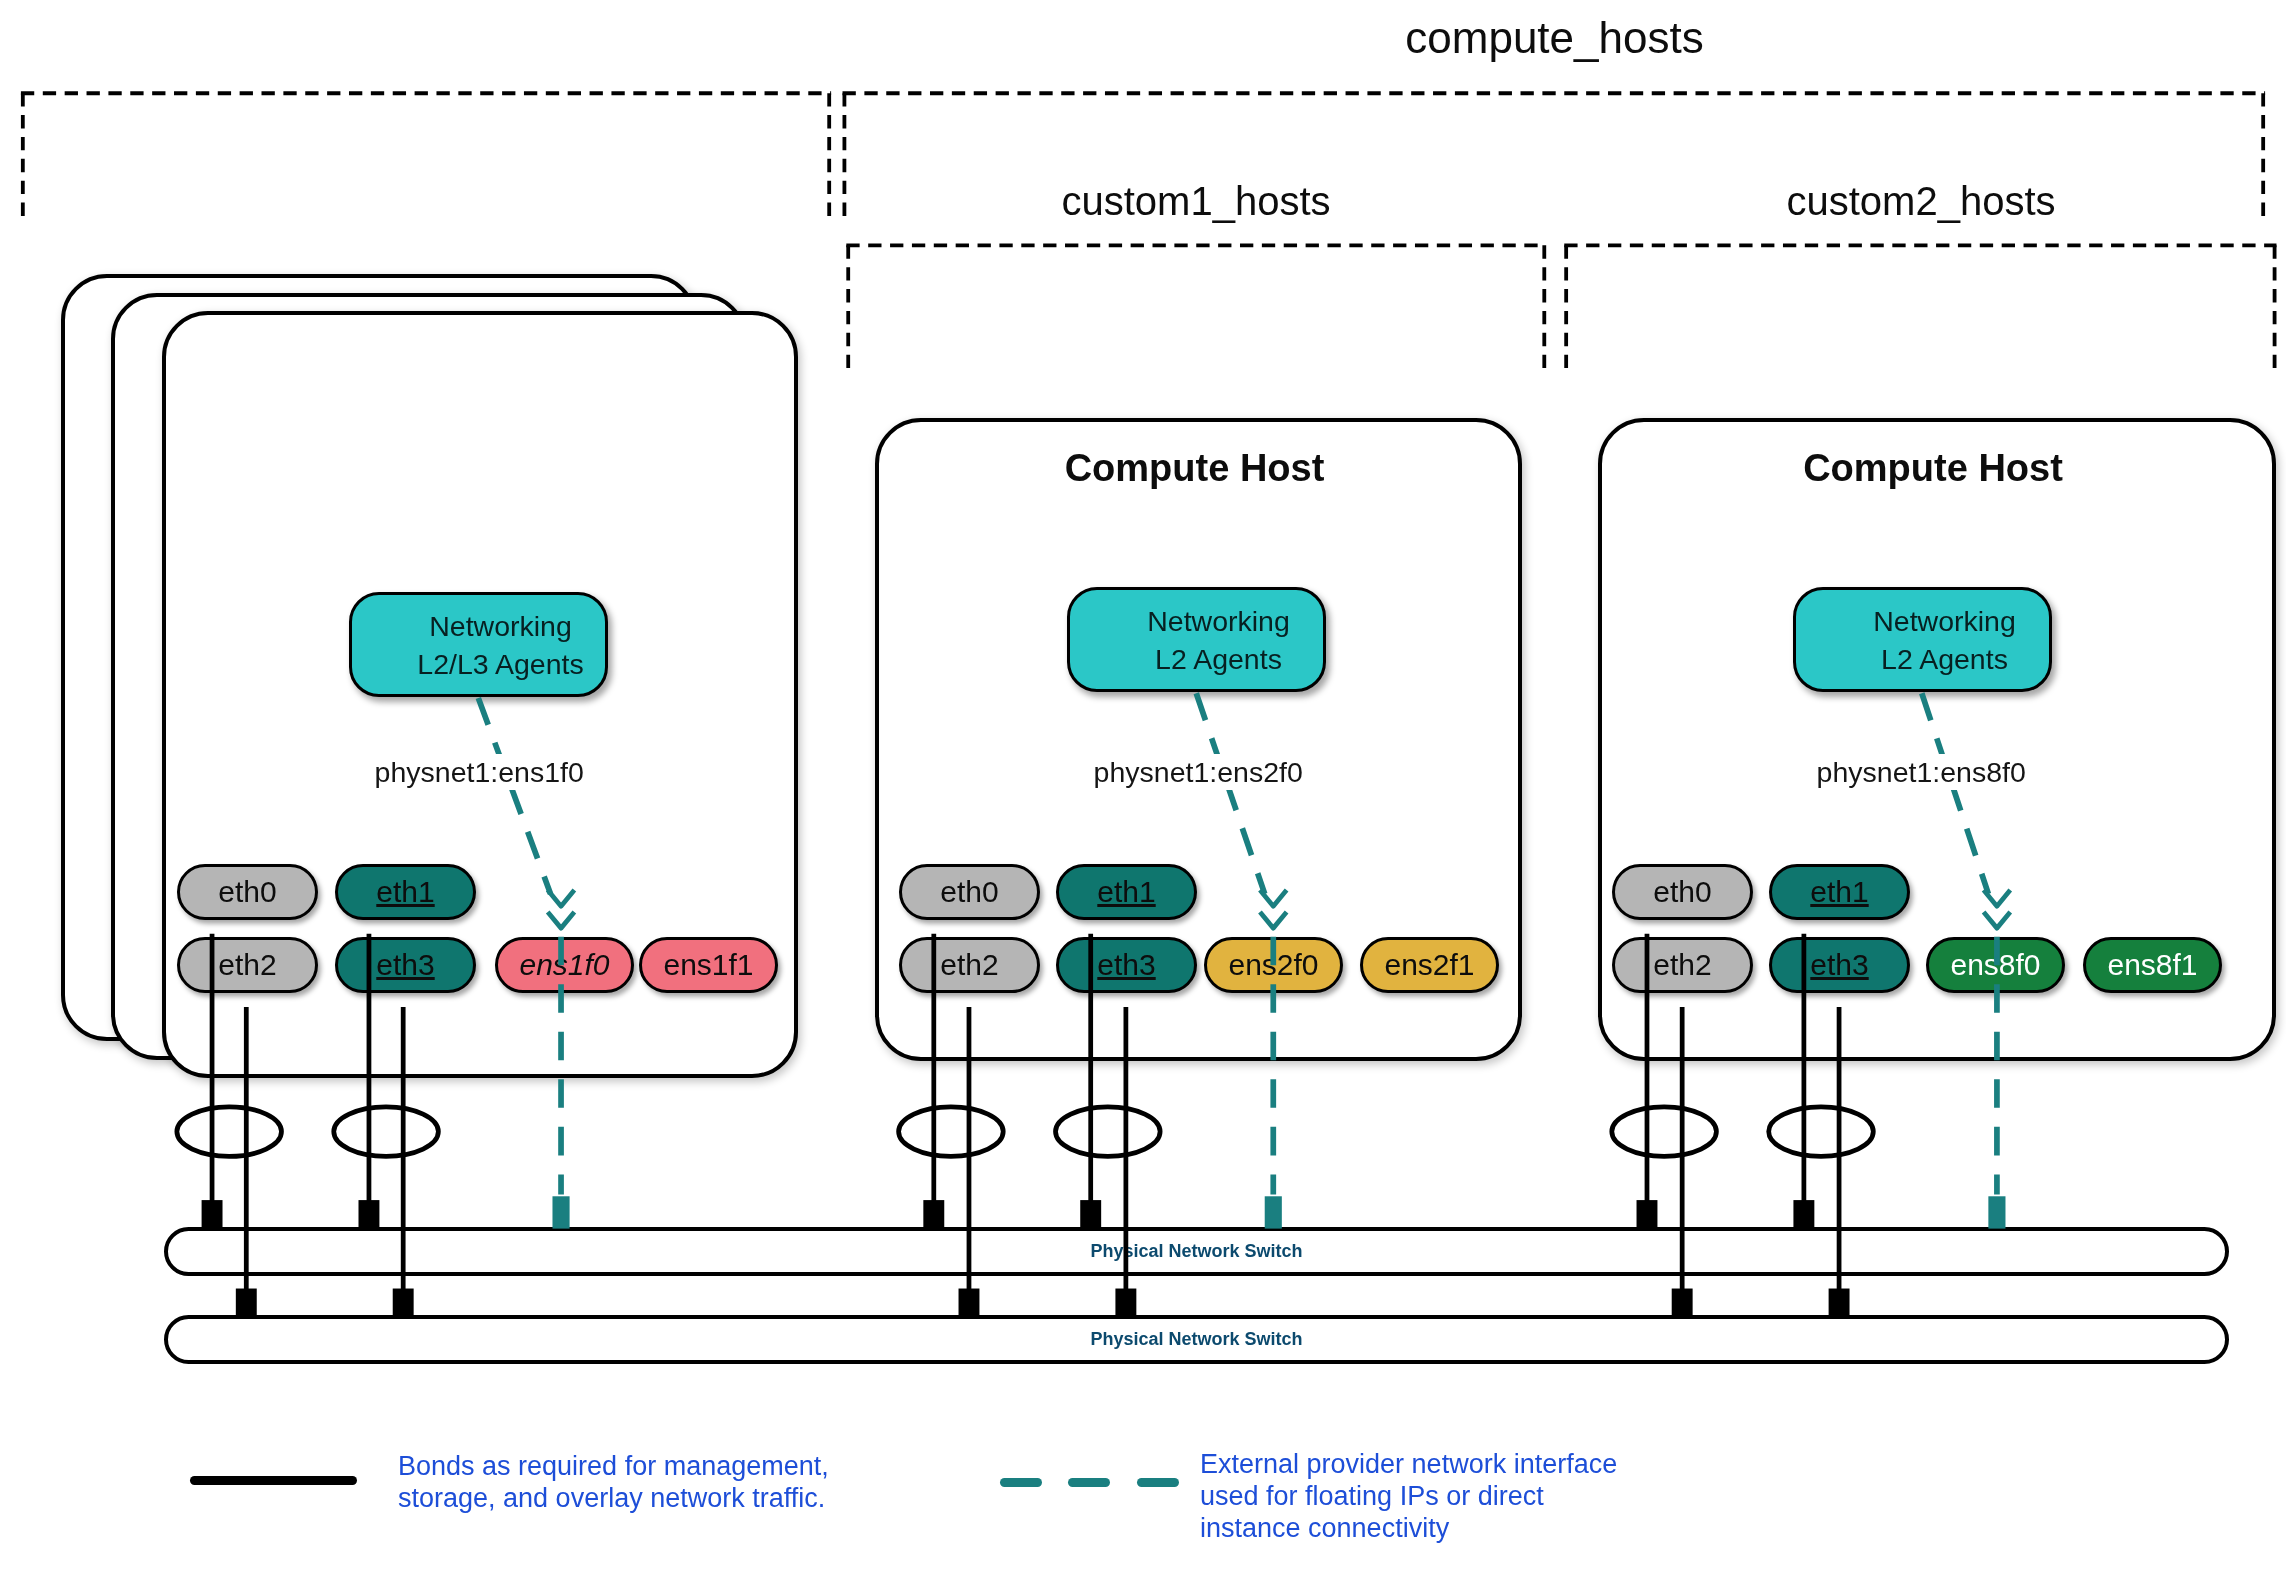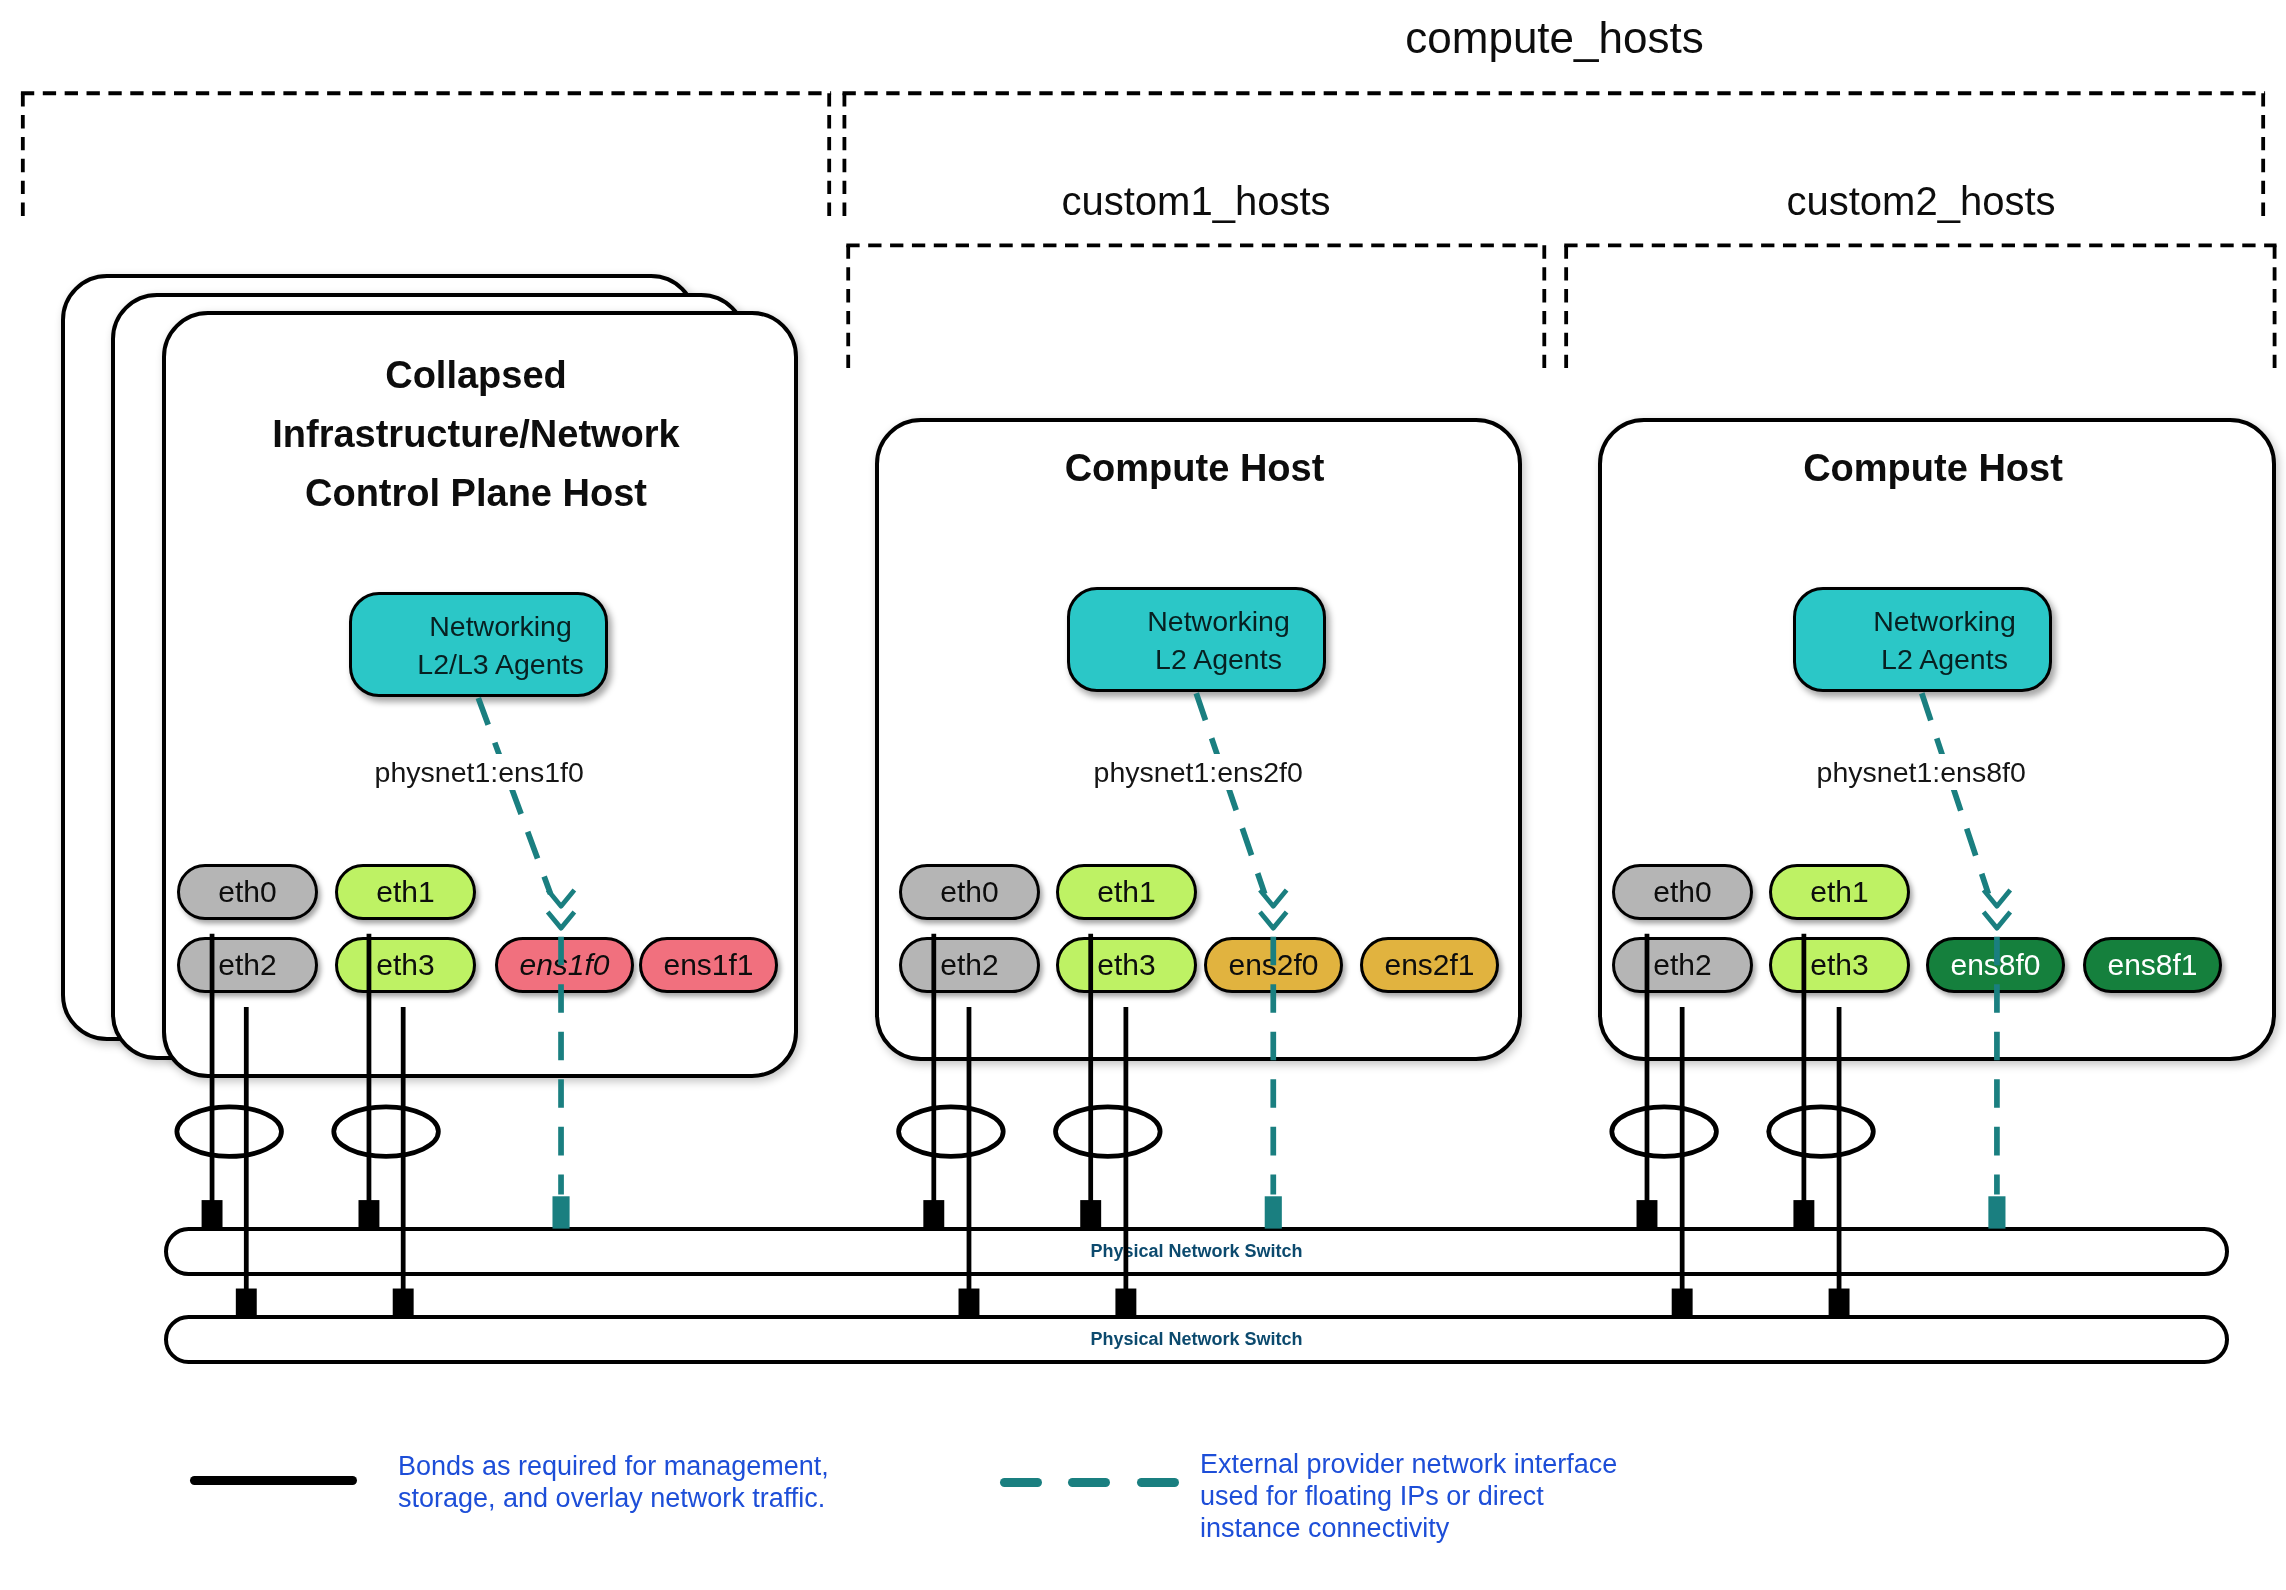--- a/index.html
+++ b/index.html
@@ -8,21 +8,21 @@
   .grp-label.sub{font-size:40px;}
   .card{position:absolute;background:#fff;border:4.8px solid #000;border-radius:46px;box-shadow:2.9px 3.8px 8.6px rgba(0,0,0,0.22);}
   .host-title{position:absolute;text-align:center;font-weight:bold;font-size:38px;line-height:59px;color:#0d0d0d;}
   .agent-box{position:absolute;background:#2bc7c7;border:3.8px solid #000;border-radius:30px;box-sizing:border-box;
              display:flex;flex-direction:column;justify-content:center;align-items:center;
              font-size:28.5px;line-height:38px;color:#072021;box-shadow:3.8px 4.8px 6.7px rgba(0,0,0,0.35);padding-left:44px;}
   .pill{position:absolute;height:56px;box-sizing:border-box;border:3.8px solid #000;border-radius:36px;
         display:flex;align-items:center;justify-content:center;font-size:30px;color:#0d0d0d;
         box-shadow:2.9px 3.8px 5.7px rgba(0,0,0,0.35);}
   .pill.gdark{background:#b5b5b5;}
-  .pill.glight{background:#bef264;}
+  .pill.glight{background:#0f766e;text-decoration:underline;}
   .pill.pink{background:#f1707e;}
   .pill.gold{background:#e1b33f;}
   .pill.purple{background:#15803d;color:#ffffff;}
   .switch-bar{position:absolute;background:#fff;border:4.8px solid #000;border-radius:28.5px;box-sizing:border-box;
               display:flex;align-items:center;justify-content:center;font-weight:bold;font-size:18px;color:#0c4a6e;}
   .physnet{position:absolute;z-index:6;font-size:28.5px;color:#151515;}
   .physnet span{background:#ffffff;padding:1.9px 7.6px;}
   svg.overlay{position:absolute;left:0;top:0;z-index:5;pointer-events:none;}
   .legend-line{position:absolute;background:#000;border-radius:4.8px;}
   .legend-dash{position:absolute;background:#1a7f80;border-radius:4.8px;}
@@ -38,25 +38,20 @@
   <div class="grp-label sub" style="left:846px;top:179px;width:700px;">custom1_hosts</div>
   <div class="grp-label sub" style="left:1565px;top:179px;width:712px;">custom2_hosts</div>
 
   <div class="card" style="left:61px;top:274px;width:628px;height:759px;"></div>
   <div class="card" style="left:111px;top:293px;width:628px;height:759px;"></div>
   <div class="card" style="left:162px;top:311px;width:628px;height:759px;"></div>
 
   <div class="card" style="left:875px;top:418px;width:639px;height:635px;"></div>
   <div class="card" style="left:1598px;top:418px;width:670px;height:635px;"></div>
 
-  <div class="host-title" style="left:162px;top:346px;width:628px;">
-    <span style="display:block;">Collapsed</span>
-    <span style="display:block;">Infrastructure/Network</span>
-    <span style="display:block;">Control Plane Host</span>
-  </div>
   <div class="host-title" style="left:875px;top:439px;width:639px;">Compute Host</div>
   <div class="host-title" style="left:1598px;top:439px;width:670px;">Compute Host</div>
 
   <div class="agent-box" style="left:349px;top:592px;width:259px;height:105px;">
     <span>Networking</span>
     <span>L2/L3 Agents</span>
   </div>
   <div class="agent-box" style="left:1067px;top:587px;width:259px;height:105px;">
     <span>Networking</span>
     <span>L2 Agents</span>

